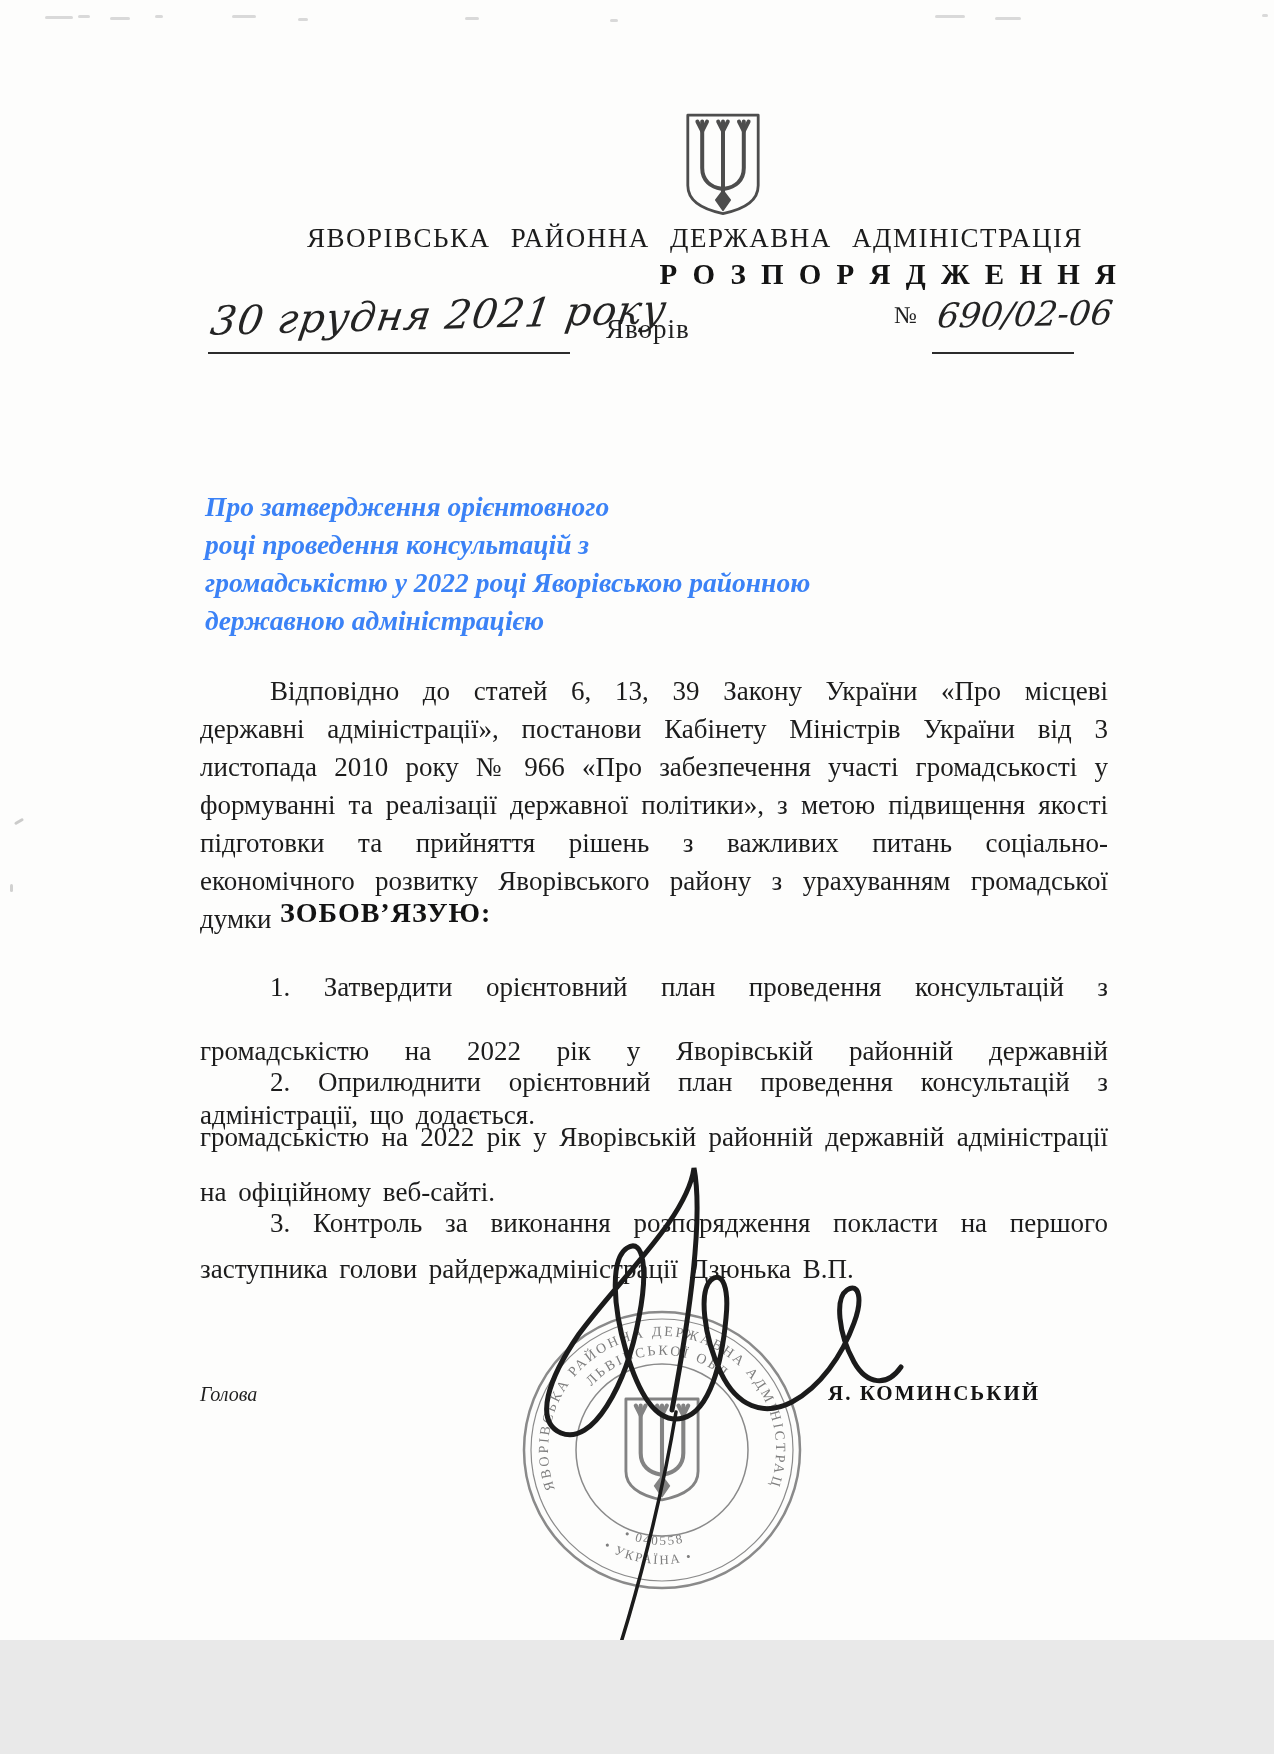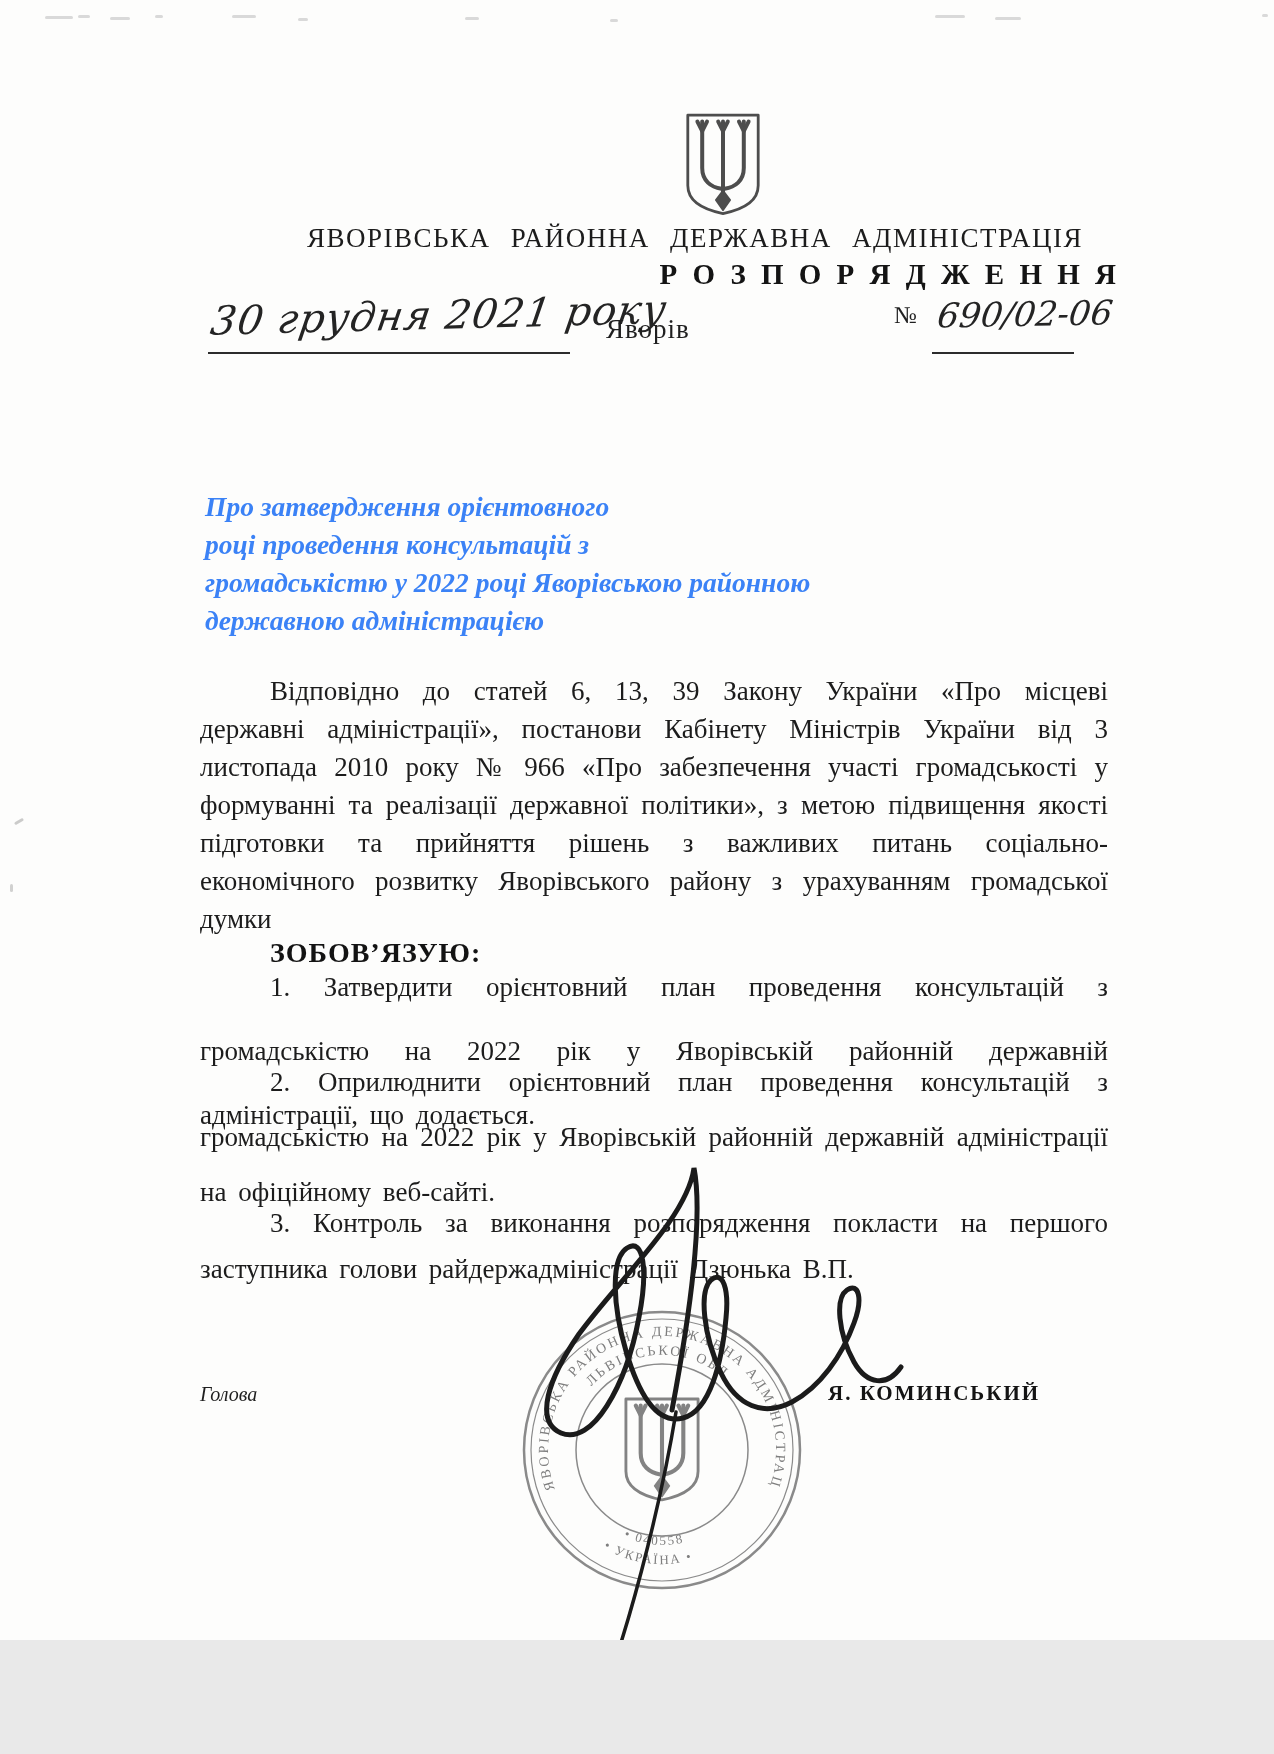--- a/index.html
+++ b/index.html
@@ -21,21 +21,21 @@
   .num-sign{left:894px;top:302px;font-size:24px;}
   .num-hand{left:938px;top:294px;font-size:34px;transform:skewX(-8deg) rotate(-1deg);white-space:nowrap;}
   .u-line{position:absolute;height:2px;background:#2c2c2c;}
   
   .subject{left:205px;top:452px;width:640px;font-size:27.5px;line-height:38px;
     font-weight:bold;font-style:italic;color:#3b82f6;margin-top:36px;}
   
   .para{left:200px;width:908px;font-size:27px;line-height:38px;text-align:justify;
     text-indent:70px;color:#1c1c1c;word-spacing:5px;}
   .intro{top:672px;}
-  .resolve{left:270px;top:897px;font-size:28px;font-weight:bold;letter-spacing:1px;color:#131313;margin-top:40px;}
+  .resolve{left:280px;top:897px;font-size:28px;font-weight:bold;letter-spacing:1px;color:#131313;}
   .item1{top:955px;line-height:64px;}
   .item2{top:1055px;line-height:55px;}
   .item3{top:1200px;line-height:46px;}
   
   .sig-title{left:200px;top:1383px;font-size:20px;font-style:italic;}
   .sig-name{left:828px;top:1381px;font-size:21px;font-weight:bold;letter-spacing:2px;color:#141414;}
   
   .stamp{left:510px;top:1298px;}
   .stamp text{font-family:"Liberation Serif",serif;fill:#7e7e7e;}
   .st-outer{font-size:14px;letter-spacing:2.5px;}

